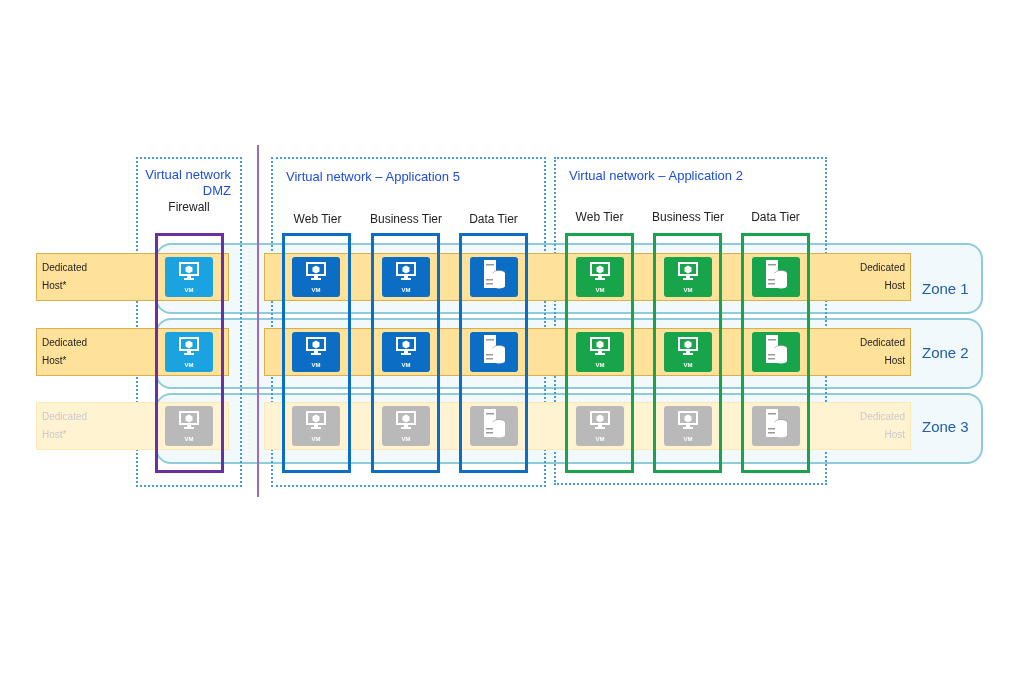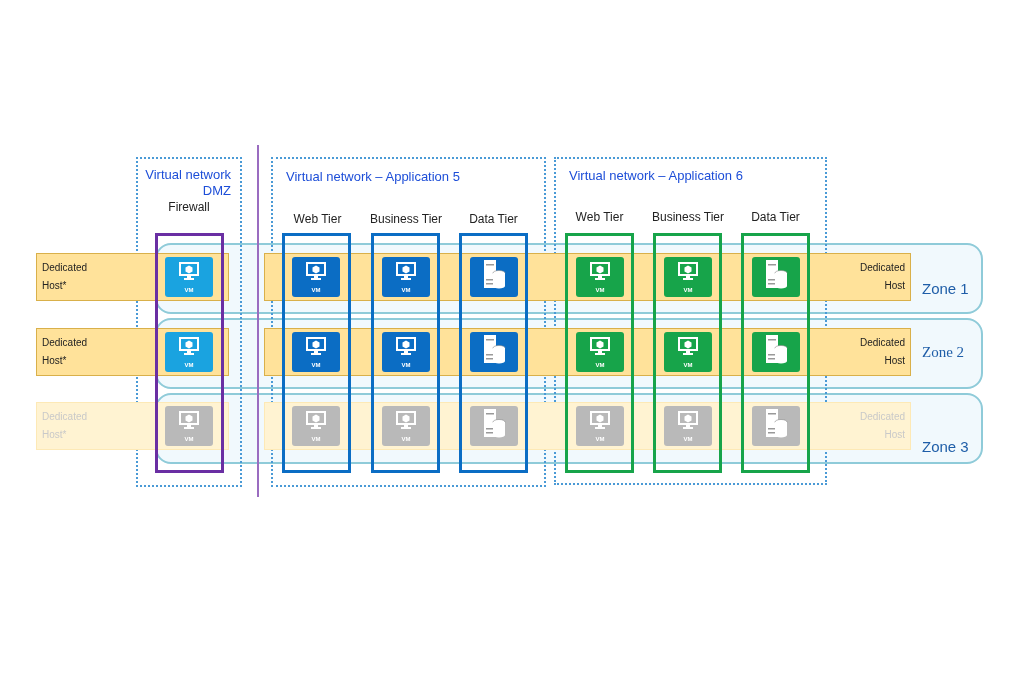--- a/index.html
+++ b/index.html
@@ -56,29 +56,29 @@
 <div class="host-label" style="left:835px;top:334px;width:70px;text-align:right;">
   <div>Dedicated</div>
   <div>Host</div>
 </div>
 <div class="host-label faded" style="left:835px;top:408px;width:70px;text-align:right;">
   <div>Dedicated</div>
   <div>Host</div>
 </div>
 
 <div class="zone-label" style="top:280px;">Zone 1</div>
-<div class="zone-label" style="top:344px;font-family:Liberation Serif, serif;">Zone 2</div>
-<div class="zone-label" style="top:438px;">Zone 3</div>
+<div class="zone-label" style="top:344px;">Zone 2</div>
+<div class="zone-label" style="top:418px;">Zone 3</div>
 
 <div class="vnet-title" style="left:138px;top:167px;width:93px;text-align:right;line-height:16px;">
   <div>Virtual network</div>
   <div>DMZ</div>
 </div>
 <div class="vnet-title" style="left:286px;top:169px;">Virtual network – Application 5</div>
-<div class="vnet-title" style="left:569px;top:168px;">Virtual network – Application 6</div>
+<div class="vnet-title" style="left:569px;top:168px;">Virtual network – Application 2</div>
 
 <div class="tier-label" style="left:155px;top:200px;width:68px;">Firewall</div>
 <div class="tier-label" style="left:280px;top:212px;width:75px;">Web Tier</div>
 <div class="tier-label" style="left:366px;top:212px;width:80px;">Business Tier</div>
 <div class="tier-label" style="left:456px;top:212px;width:75px;">Data Tier</div>
 <div class="tier-label" style="left:562px;top:210px;width:75px;">Web Tier</div>
 <div class="tier-label" style="left:648px;top:210px;width:80px;">Business Tier</div>
 <div class="tier-label" style="left:738px;top:210px;width:75px;">Data Tier</div>
 
 <div class="divider"></div>

